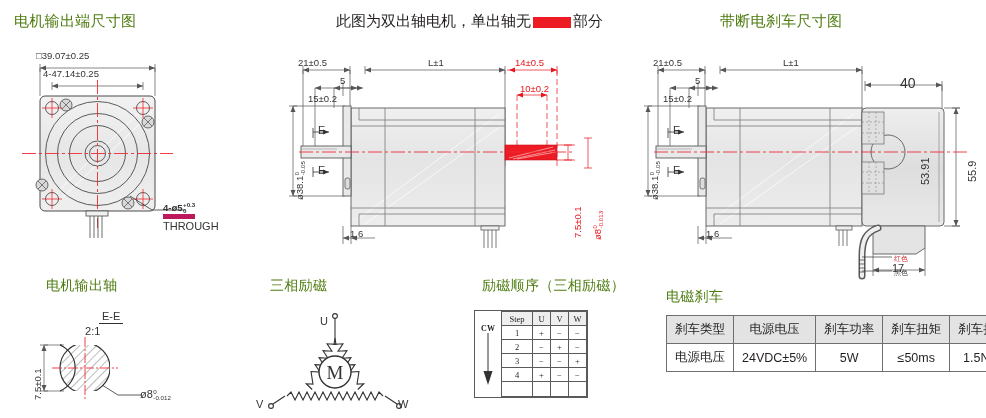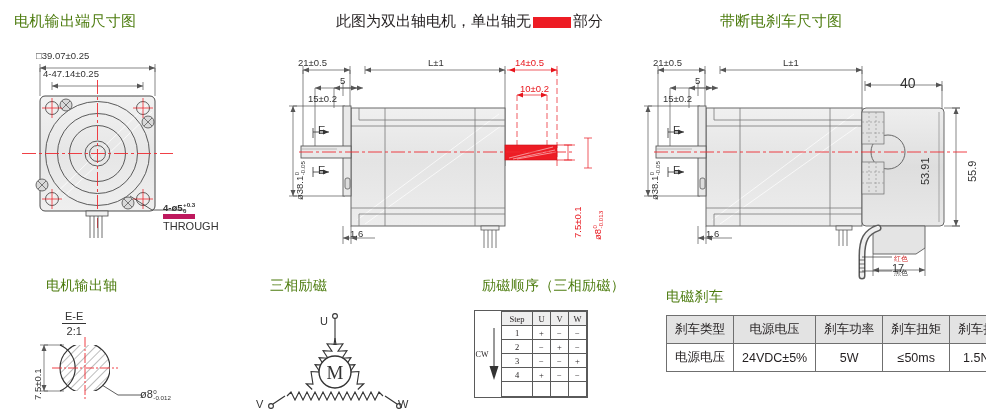--- a/index.html
+++ b/index.html
@@ -28,21 +28,21 @@
     padding:5px 8px;color:#231f20;white-space:nowrap;
   }
   .brake-tbl .hdr td{background:#e3e3e3;font-size:12.5px;}
   .exc-tbl td{
     border:1px solid #5a5a5a;font-size:8.5px;text-align:center;
     color:#231f20;height:11px;min-width:15px;
     font-family:"Liberation Serif",serif;
   }
   .exc-tbl .hdr td{background:#eeeeee;}
   .exc-wrap{border:1px solid #5a5a5a;display:flex;align-items:stretch;background:#fff;}
-  .exc-side{width:26px;display:flex;align-items:center;justify-content:center;font-size:8px;font-family:"Liberation Serif",serif;}
+  .exc-side{width:26px;display:flex;flex-direction:column;align-items:center;justify-content:center;font-size:8px;font-family:"Liberation Serif",serif;font-weight:bold;}
   svg{display:block;overflow:visible;}
 </style>
 </head>
 <body>
 
 <div class="abs title" style="left:14px;top:12px;">电机输出端尺寸图</div>
 
 <div class="abs" style="left:10px;top:48px;width:260px;height:200px;">
   <svg width="260" height="200" viewBox="0 0 260 200">
     <defs>
@@ -484,21 +484,21 @@
 <div class="abs" style="left:966px;top:182px;">
   <div class="dim vert" style="transform:rotate(-90deg);font-size:11px;">55.9</div>
 </div>
 
 <div class="abs tiny" style="left:894px;top:254px;color:#d12a2a;">红色</div>
 <div class="abs tiny" style="left:894px;top:268px;color:#333;">黑色</div>
 
 <div class="abs title" style="left:46px;top:277px;font-size:14px;">电机输出轴</div>
 
 <div class="abs" style="left:62px;top:310px;text-align:center;">
-  <div class="dim" style="font-size:11px;border-bottom:1px solid #333;padding:0 3px 1px;">E-E</div>
+  <div class="dim" style="font-size:11px;border-bottom:1px solid #333;padding:0 3px 1px;margin-left:37px;">E-E</div>
   <div class="dim" style="font-size:11px;margin-top:1px;">2:1</div>
 </div>
 
 <div class="abs" style="left:30px;top:335px;width:140px;height:70px;">
   <svg width="140" height="70" viewBox="0 0 140 70">
     <defs>
       <pattern id="hatch" width="6" height="6" patternTransform="rotate(45)" patternUnits="userSpaceOnUse">
         <line x1="0" y1="0" x2="0" y2="6" stroke="#5a5a5a" stroke-width="0.8"></line>
       </pattern>
     </defs>

